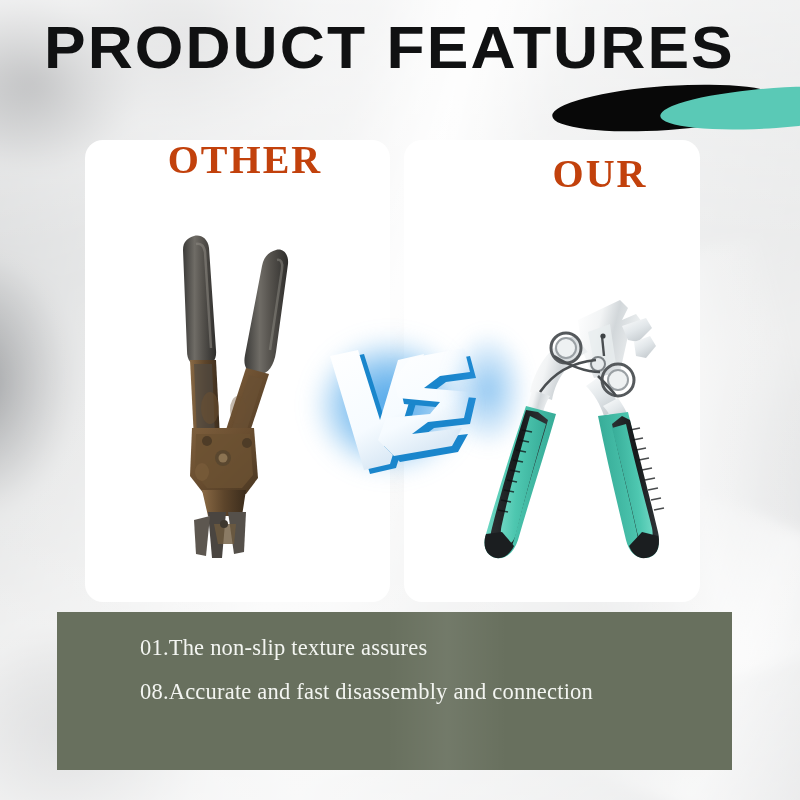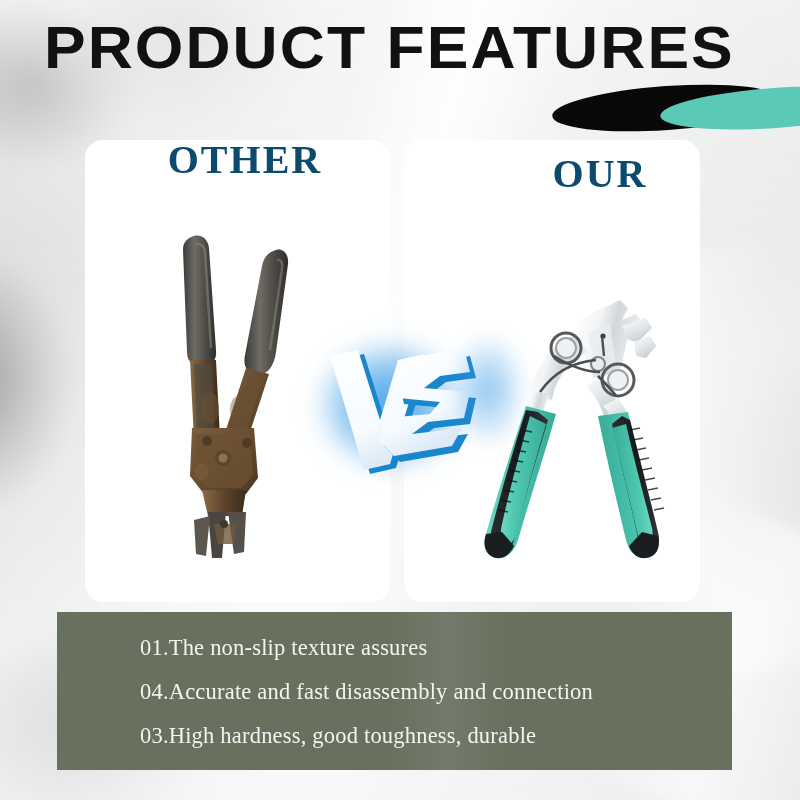--- a/index.html
+++ b/index.html
@@ -108,21 +108,21 @@
   .card.left  { left: 85px;  width: 305px; }
   .card.right { left: 404px; width: 296px; }
 
   .card-label {
     position: absolute;
     top: 136px;
     font-family: "Liberation Serif", serif;
     font-weight: 700;
     font-size: 40px;
     letter-spacing: 2px;
-    color: #0c4a6e;
+    color: #c2410c;
     text-align: center;
   }
   .card-label.left  { left: 140px; width: 210px; }
   .card-label.right { left: 505px; width: 190px; margin-top: 14px; }
 
   
   .old-tool { position: absolute; left: 150px; top: 232px; width: 170px; height: 330px; }
   .old-tool svg { display: block; }
 
   
@@ -376,18 +376,17 @@
           <path d="M184,230 L194,228"></path>
       </g>
       <path d="M188,256 C191,268 186,277 176,278 C168,279 162,274 159,266 L172,252 Z" fill="#1b1e20"></path>
     </svg>
   </div>
 
   <div class="features">
     <div class="feat-sheen"></div>
     <div class="features-inner">
       <div class="feature-line">01.The non-slip texture assures</div>
-      <div class="feature-line">04.Accurate and fast disassembly and connection</div>
-      <div class="feature-line">03.High hardness, good toughness, durable</div>
+      <div class="feature-line">08.Accurate and fast disassembly and connection</div>
     </div>
   </div>
 
 </div>
 
 </body></html>

